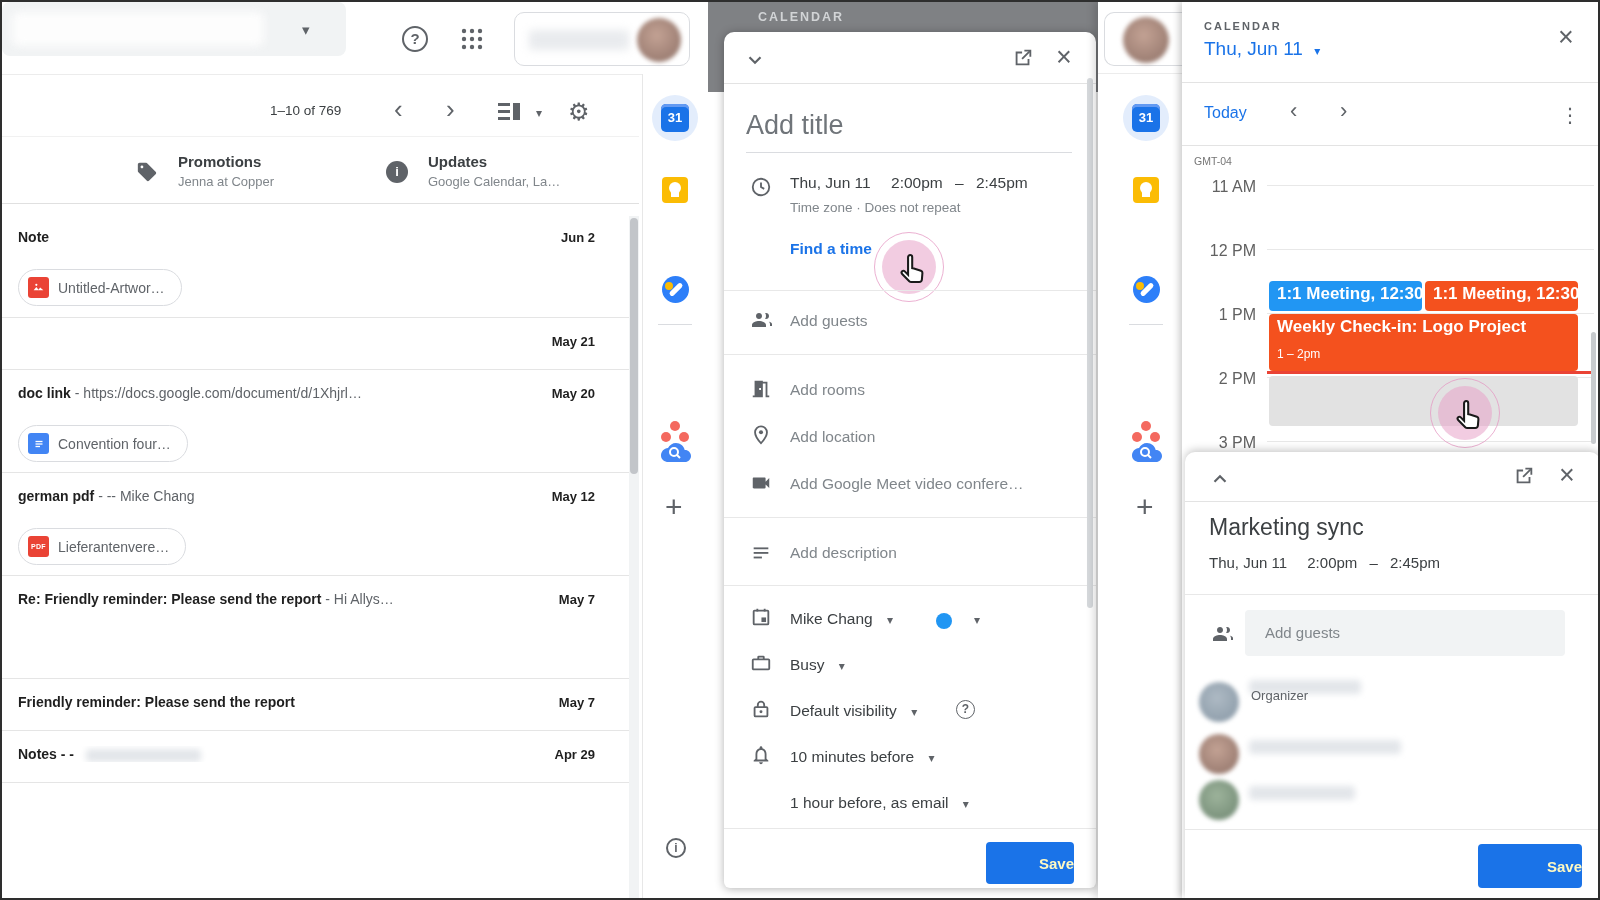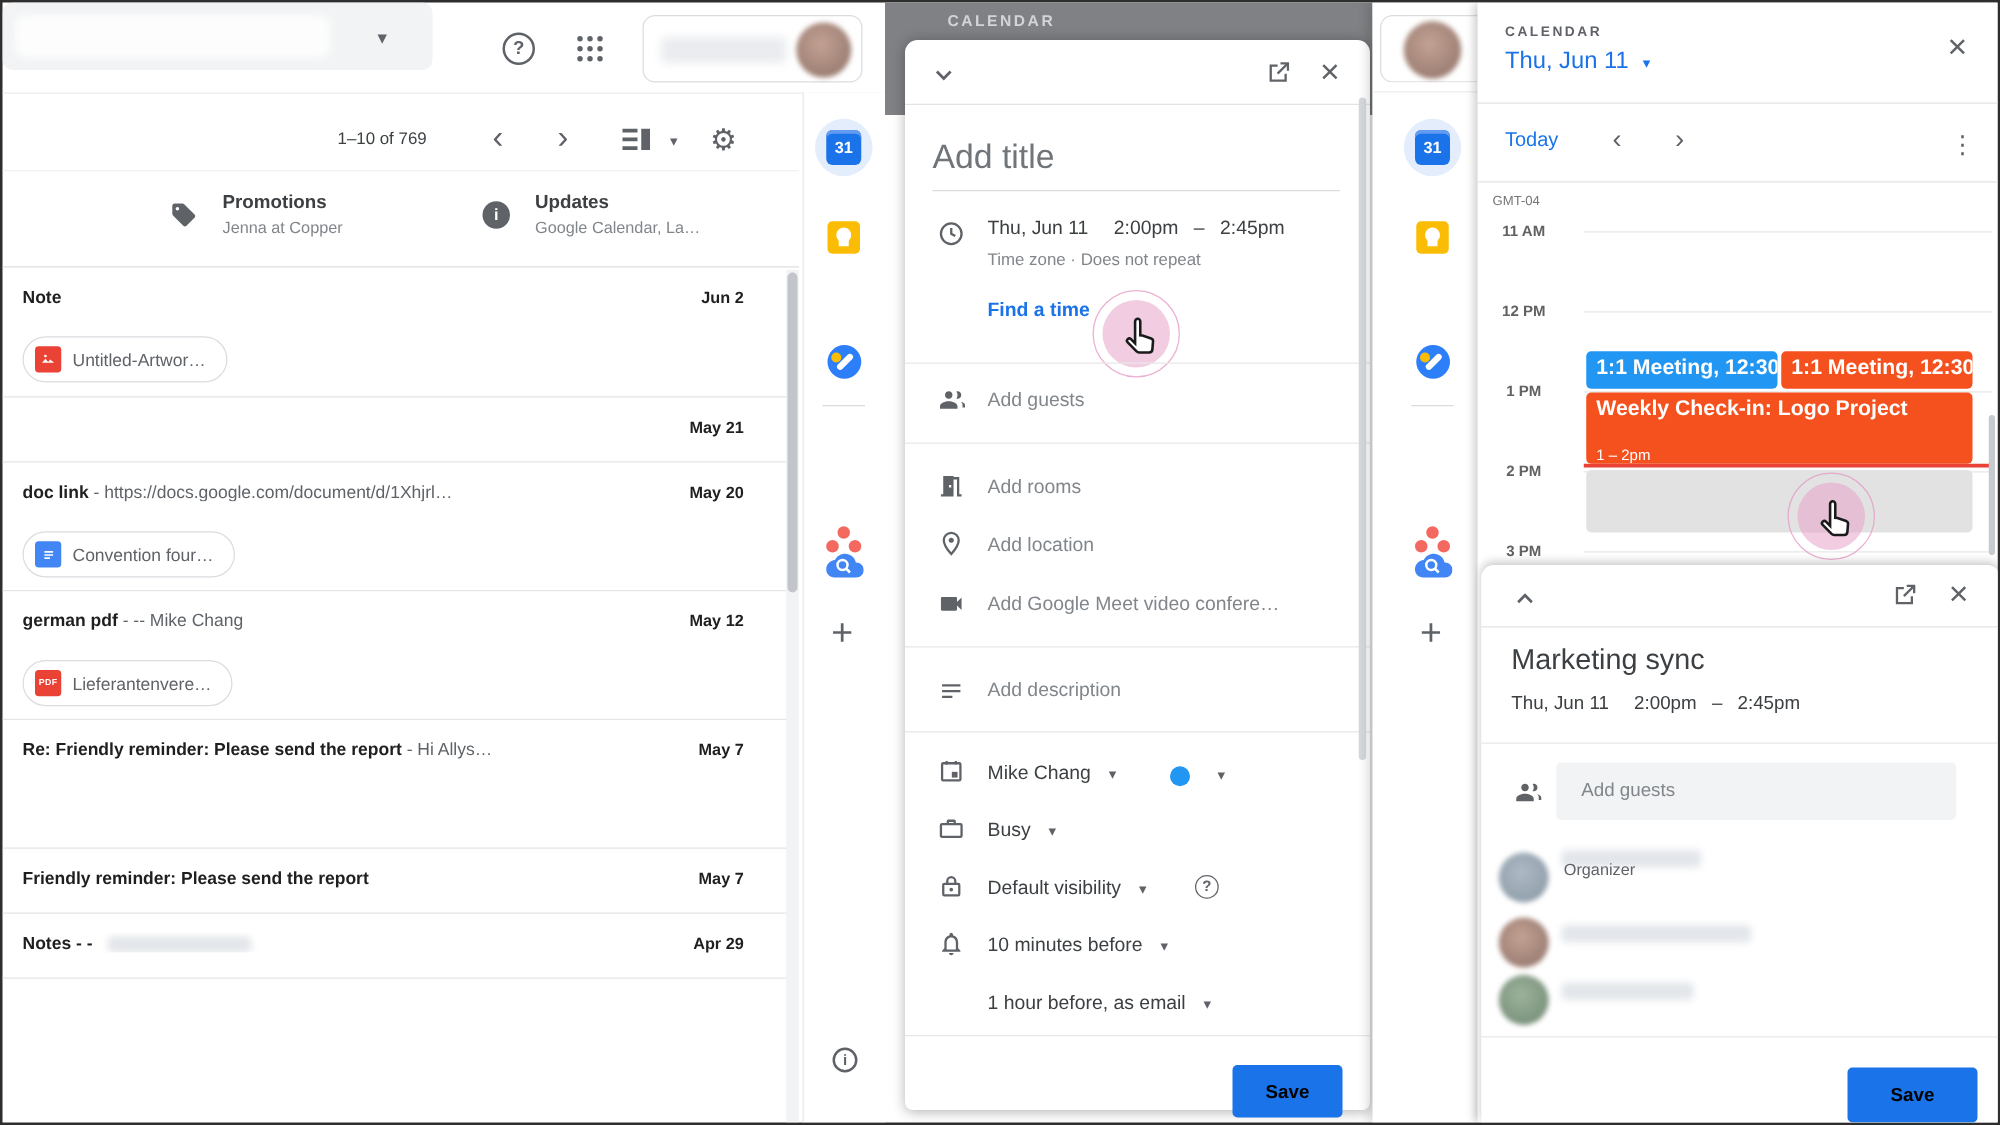--- a/index.html
+++ b/index.html
@@ -20,21 +20,21 @@
   .av-brown { background:radial-gradient(circle at 45% 40%, #c3a294, #8d7066); filter:blur(2px); }
   .topbar-sep { left:0; top:72px; width:706px; height:1px; background:#ececec; }
 
   .toolbar-txt { font-size:13.5px; color:#3c4043; }
   .chev { font-size:26px; color:#5f6368; line-height:20px; }
   .split-icon { width:22px; height:17px; position:relative; }
   .split-icon i { position:absolute; left:0; width:12px; height:3px; background:#5f6368; }
   .split-icon b { position:absolute; right:0; top:0; width:7px; height:17px; background:#5f6368; }
   .gear { font-size:24px; color:#5f6368; }
 
-  .tabs { left:0; top:134px; width:637px; height:78px; border-top:1px solid #f1f1f1; border-bottom:1px solid #e0e0e0; }
+  .tabs { left:0; top:134px; width:637px; height:68px; border-top:1px solid #f1f1f1; border-bottom:1px solid #e0e0e0; }
   .tab-title { font-size:15px; font-weight:bold; color:#3c4043; }
   .tab-sub { font-size:13px; color:#80868b; margin-top:4px; }
   .infodisc { width:22px; height:22px; background:#5f6368; border-radius:50%; color:#fff; font-size:13px; font-weight:bold; text-align:center; line-height:22px; font-style:normal; }
 
   .mail-list { left:0; top:212px; width:637px; height:684px; }
   .mrow { position:relative; border-bottom:1px solid #e5e5e5; }
   .mrow .line1 { position:absolute; left:16px; top:15px; right:95px; font-size:14px; white-space:nowrap; overflow:hidden; }
   .mrow .subj { font-weight:bold; color:#1f1f1f; }
   .mrow .snip { color:#5f6368; }
   .mrow .mdate { position:absolute; right:44px; top:16px; font-size:13px; font-weight:bold; color:#1f1f1f; }
@@ -75,40 +75,40 @@
   .comp-underline { position:absolute; left:22px; top:120px; width:326px; height:1px; background:#dadce0; }
   .crow-txt { font-size:15.5px; color:#3c4043; }
   .crow-gray { font-size:15.5px; color:#80868b; }
   .c-sub { font-size:13.5px; color:#80868b; }
   .c-div { position:absolute; left:0; width:100%; height:1px; background:#e8e8e8; }
   .blue-link { color:#1a73e8; font-weight:bold; font-size:15.5px; }
   .caret-sm { font-size:12px; color:#5f6368; margin-left:10px; }
   .color-dot { width:16px; height:16px; border-radius:50%; }
   .qmark { width:19px; height:19px; border:1.5px solid #5f6368; border-radius:50%; font-size:12px; font-weight:bold;
            color:#5f6368; text-align:center; line-height:17px; }
-  .save-btn { border-radius:4px; color:#000000; font-size:15px; font-weight:bold; text-align:center; border:none;margin-top:10px; }
+  .save-btn { border-radius:4px; color:#fef9c3; font-size:15px; font-weight:bold; text-align:right; border:none; }
   .comp-scroll { position:absolute; right:3px; top:46px; width:6px; height:530px; background:#d6d9dc; border-radius:3px; }
 
   
   .strip2 { left:1096px; top:0; width:84px; height:896px; background:#fff; box-shadow:-4px 0 8px rgba(0,0,0,.16); }
   .strip2 .hdr { position:absolute; left:0; top:0; width:84px; height:72px; border-bottom:1px solid #ececec; }
   .chip2 { position:absolute; left:6px; top:10px; width:78px; height:54px; border:1px solid #dadce0; border-right:none; border-radius:10px 0 0 10px; }
 
   
   .day-panel { left:1180px; top:0; width:418px; height:896px; background:#fff; box-shadow:-3px 0 7px rgba(0,0,0,.20); }
   .kicker { font-size:11px; letter-spacing:2px; color:#5f6368; font-weight:bold; }
   .day-date { font-size:19px; color:#1a73e8; }
   .today { font-size:16px; color:#1a73e8; }
   .dots3 { font-size:20px; color:#5f6368; }
   .hline { position:absolute; left:85px; right:6px; height:1px; background:#e8e8e8; }
-  .hourlab { position:absolute; left:0; width:74px; text-align:center; font-size:12px; color:#616161;font-weight:bold; }
+  .hourlab { position:absolute; left:0; width:74px; text-align:right; font-size:16px; color:#616161; }
   .gmt { font-size:10.5px; color:#757575; }
   .evt { position:absolute; border-radius:4px; color:#fff; overflow:hidden; padding:3px 8px; }
   .evt .t1 { font-size:17px; font-weight:bold; white-space:nowrap; }
-  .evt .t2 { font-size:12px; margin-top:20px; }
+  .evt .t2 { font-size:12px; margin-top:10px; }
   .nowline { position:absolute; height:2.5px; }
   .sel-block { position:absolute; background:#e2e2e2; border-radius:4px; }
   .grid-scroll { position:absolute; left:409px; top:330px; width:5px; height:112px; background:#c8cbce; border-radius:3px; }
 
   .details-pop { position:absolute; left:3px; top:450px; width:415px; height:446px; background:#fff;
                  border-radius:10px 10px 0 0; box-shadow:0 -2px 8px rgba(0,0,0,.22); }
   .dp-head { position:absolute; left:0; top:0; width:100%; height:50px; border-bottom:1px solid #e3e3e3; }
   .dp-title { position:absolute; left:24px; top:62px; font-size:23px; color:#3c4043; }
   .dp-when { position:absolute; left:24px; top:102px; font-size:15px; color:#3c4043; }
   .guest-input { position:absolute; left:60px; top:158px; width:320px; height:46px; background:#f1f3f4; border-radius:4px;

